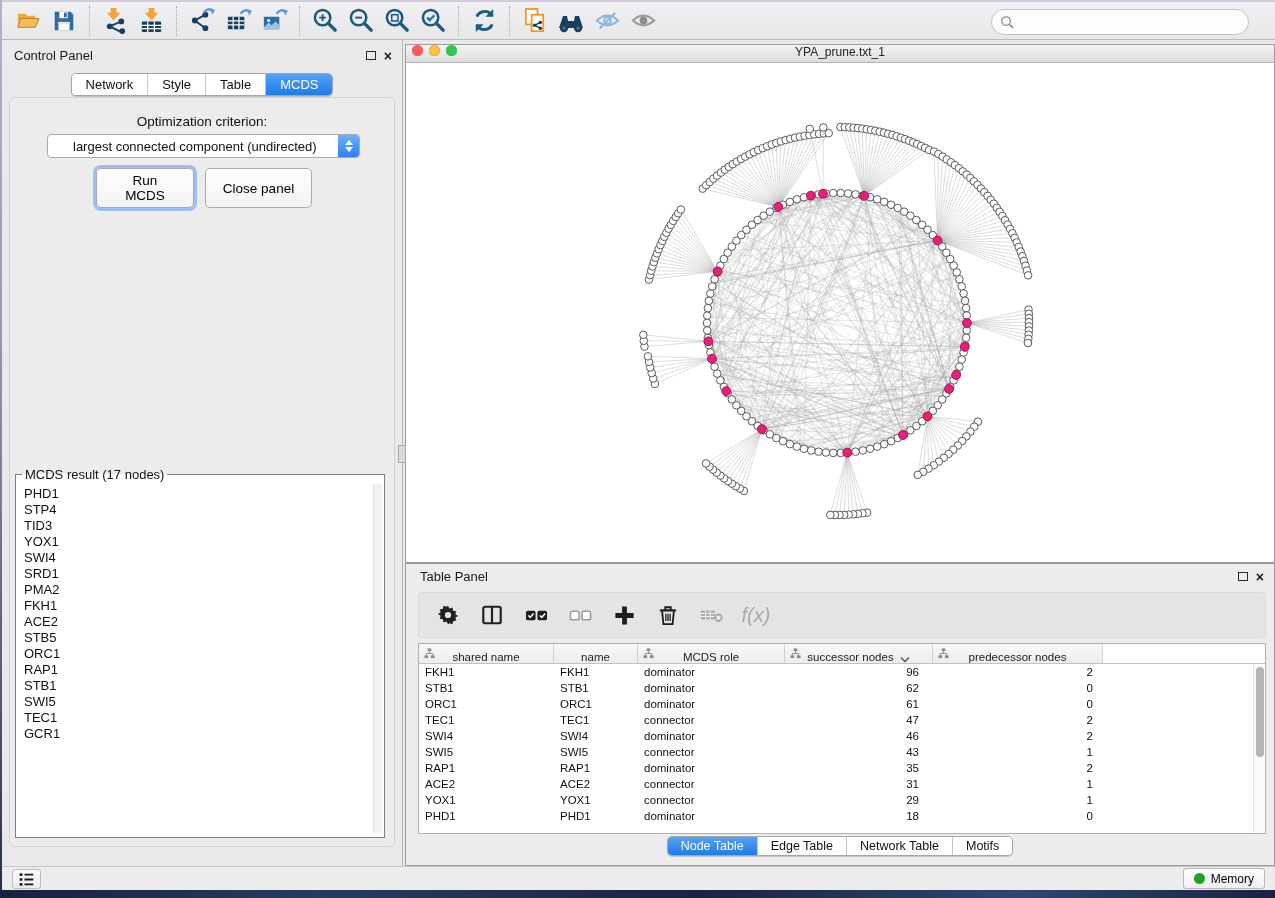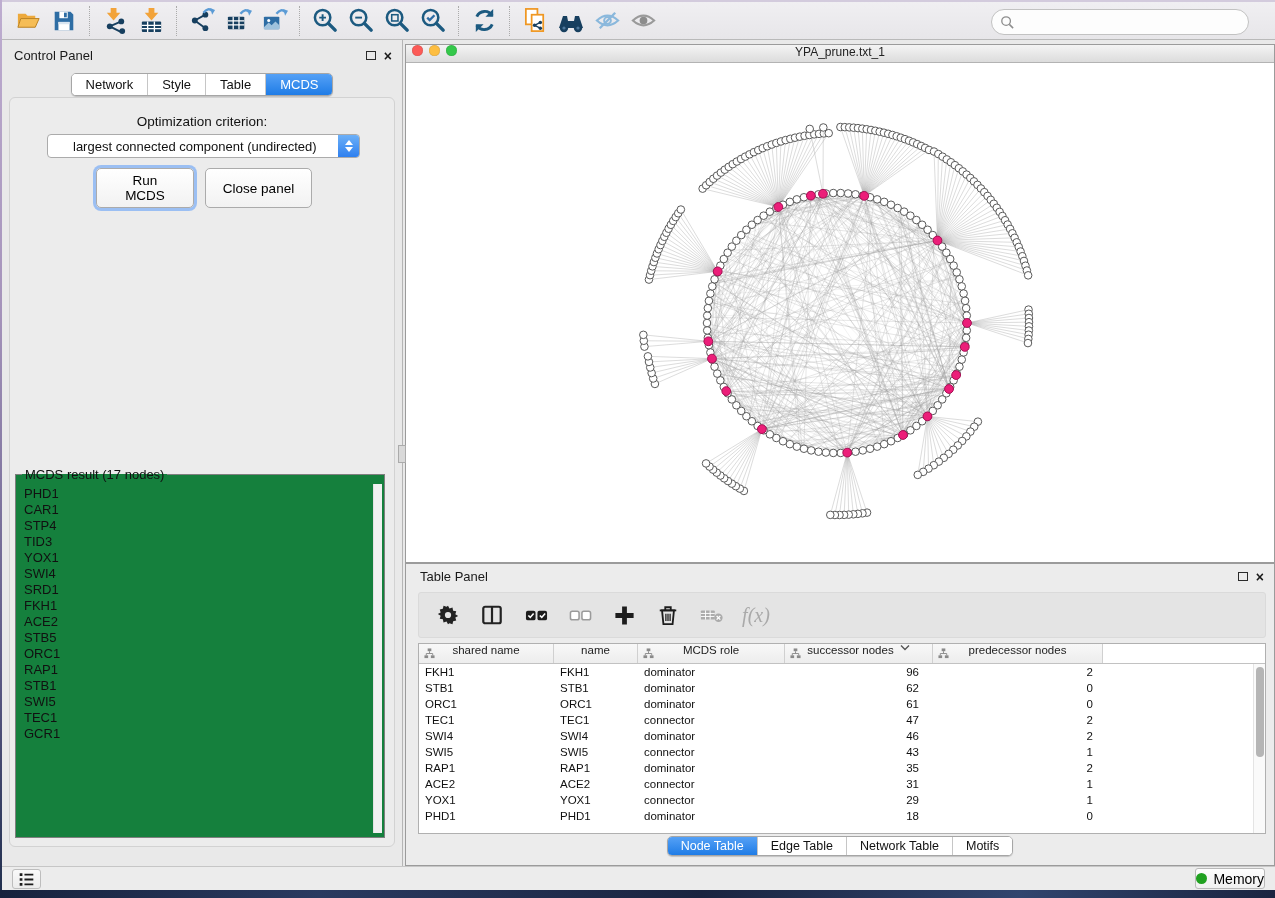--- a/index.html
+++ b/index.html
@@ -73,21 +73,21 @@
   .tri-up{ width:0;height:0;border-left:4px solid transparent;border-right:4px solid transparent;border-bottom:5px solid #fff;}
   .tri-dn{ width:0;height:0;border-left:4px solid transparent;border-right:4px solid transparent;border-top:5px solid #fff;}
   .pbtn{
     background:linear-gradient(#ffffff,#f2f2f2); border:1px solid #ababab; border-radius:5px;
     font:13.5px "Liberation Sans",sans-serif; padding:3px 14px; height:40px; cursor:default;
   }
   #run-btn{ position:absolute; left:86px; top:70px; width:98px; box-shadow:0 0 0 3px rgba(90,155,250,.55); }
   #closep-btn{ position:absolute; left:195px; top:70px; width:107px; }
   #mcds-fieldset{
     position:absolute; left:5px; right:9px; top:369px; height:371px;
-    border:1px solid #7f7f7f; background:#15803d;
+    border:1px solid #7f7f7f; background:#ffffff;
   }
   #mcds-fieldset legend{ font-size:13px; margin-left:6px; padding:0 3px; }
   #mcds-list{ position:relative; height:100%; padding:4px 0 0 8px; overflow:hidden; }
   #mcds-list .nitem{ font-size:13px; line-height:16px; }
   #mcds-scroll{ position:absolute; right:2px; top:2px; bottom:4px; width:9px; background:#f1f1f1; border-left:1px solid #e2e2e2; }
   
   #network-frame{
     position:absolute; left:403px; top:44px; right:0; height:519px;
     border:1px solid #9b9b9b; background:#fff;
   }
@@ -107,27 +107,27 @@
     position:absolute; left:403px; top:563px; right:0; height:303px;
     border:1px solid #9b9b9b; background:#ececec;
   }
   #tp-header{ position:absolute; left:14px; top:5px; right:10px; display:flex; align-items:center; }
   #tp-toolbar{
     position:absolute; left:12px; right:8px; top:28px; height:46px;
     background:#e4e4e4; border:1px solid #dadada; border-radius:3px;
     display:flex; align-items:center; gap:14px; padding-left:14px;
   }
   .ttbtn{ background:none; border:none; display:flex; align-items:center; justify-content:center; width:30px; height:30px;}
-  .fx{ font-family:Liberation Serif, serif; font-style:italic; font-size:20px; color:#a9a9a9; }
+  .fx{ font-family:Liberation Sans, sans-serif; font-style:italic; font-size:20px; color:#a9a9a9; }
   #node-table{
     position:absolute; left:12px; right:8px; top:79px; height:191px;
     background:#fff; border:1px solid #b0b0b0;
   }
   #thead{ display:flex; height:20px; border-bottom:1px solid #c2c2c2; }
-  .hc{ position:relative; display:flex; align-items:flex-start; justify-content:center;
+  .hc{ position:relative; display:flex; align-items:flex-end; justify-content:center;
        background:linear-gradient(#f8f8f8,#ededed); border-right:1px solid #d0d0d0;
        font-size:11.5px; color:#222; }
   .hc .treeico{ position:absolute; left:5px; top:4px; }
   .hfill{ flex:1; background:#fff; }
   .c0{ width:135px;} .c1{ width:84px;} .c2{ width:147px;} .c3{ width:148px;} .c4{ width:170px;}
   .trow{ display:flex; height:16px; align-items:center; }
   .tc{ font-size:11.5px; white-space:nowrap; overflow:hidden; }
   .tc.c0,.tc.c1,.tc.c2{ padding-left:6px; }
   .tc.c3{ text-align:right; padding-right:14px; }
   .tc.c4{ text-align:right; padding-right:10px; }
@@ -141,21 +141,21 @@
     background:#ececec; border-top:1px solid #c6c6c6;
   }
   #list-btn{
     position:absolute; left:10px; top:2px; width:29px; height:20px;
     background:linear-gradient(#fafafa,#ececec); border:1px solid #bdbdbd; border-radius:3px;
     display:flex; align-items:center; justify-content:center;
   }
   #memory-btn{
     position:absolute; right:10px; top:1px; height:21px;
     background:linear-gradient(#fdfdfd,#f0f0f0); border:1px solid #b9b9b9; border-radius:3px;
-    display:flex; align-items:center; gap:6px; padding:0 0; font-size:14px;
+    display:flex; align-items:center; gap:6px; padding:0 10px; font-size:12px;
   }
   .gdot{ width:11px; height:11px; border-radius:50%; background:#21a121; }
   svg{ display:block; }
 </style>
 </head>
 <body>
 
 <div id="app">
 
   <div id="toolbar">
@@ -325,26 +325,26 @@
             <span class="tri-dn"></span>
         </span>
       </div>
       <button id="run-btn" class="pbtn">Run MCDS</button>
       <button id="closep-btn" class="pbtn">Close panel</button>
 
       <fieldset id="mcds-fieldset">
         <legend>MCDS result (17 nodes)</legend>
         <div id="mcds-list">
           <div class="nitem">PHD1</div>
-          <div class="nitem">CAR1</div>
           <div class="nitem">STP4</div>
           <div class="nitem">TID3</div>
           <div class="nitem">YOX1</div>
           <div class="nitem">SWI4</div>
           <div class="nitem">SRD1</div>
+          <div class="nitem">PMA2</div>
           <div class="nitem">FKH1</div>
           <div class="nitem">ACE2</div>
           <div class="nitem">STB5</div>
           <div class="nitem">ORC1</div>
           <div class="nitem">RAP1</div>
           <div class="nitem">STB1</div>
           <div class="nitem">SWI5</div>
           <div class="nitem">TEC1</div>
           <div class="nitem">GCR1</div>
           <div id="mcds-scroll"></div>

